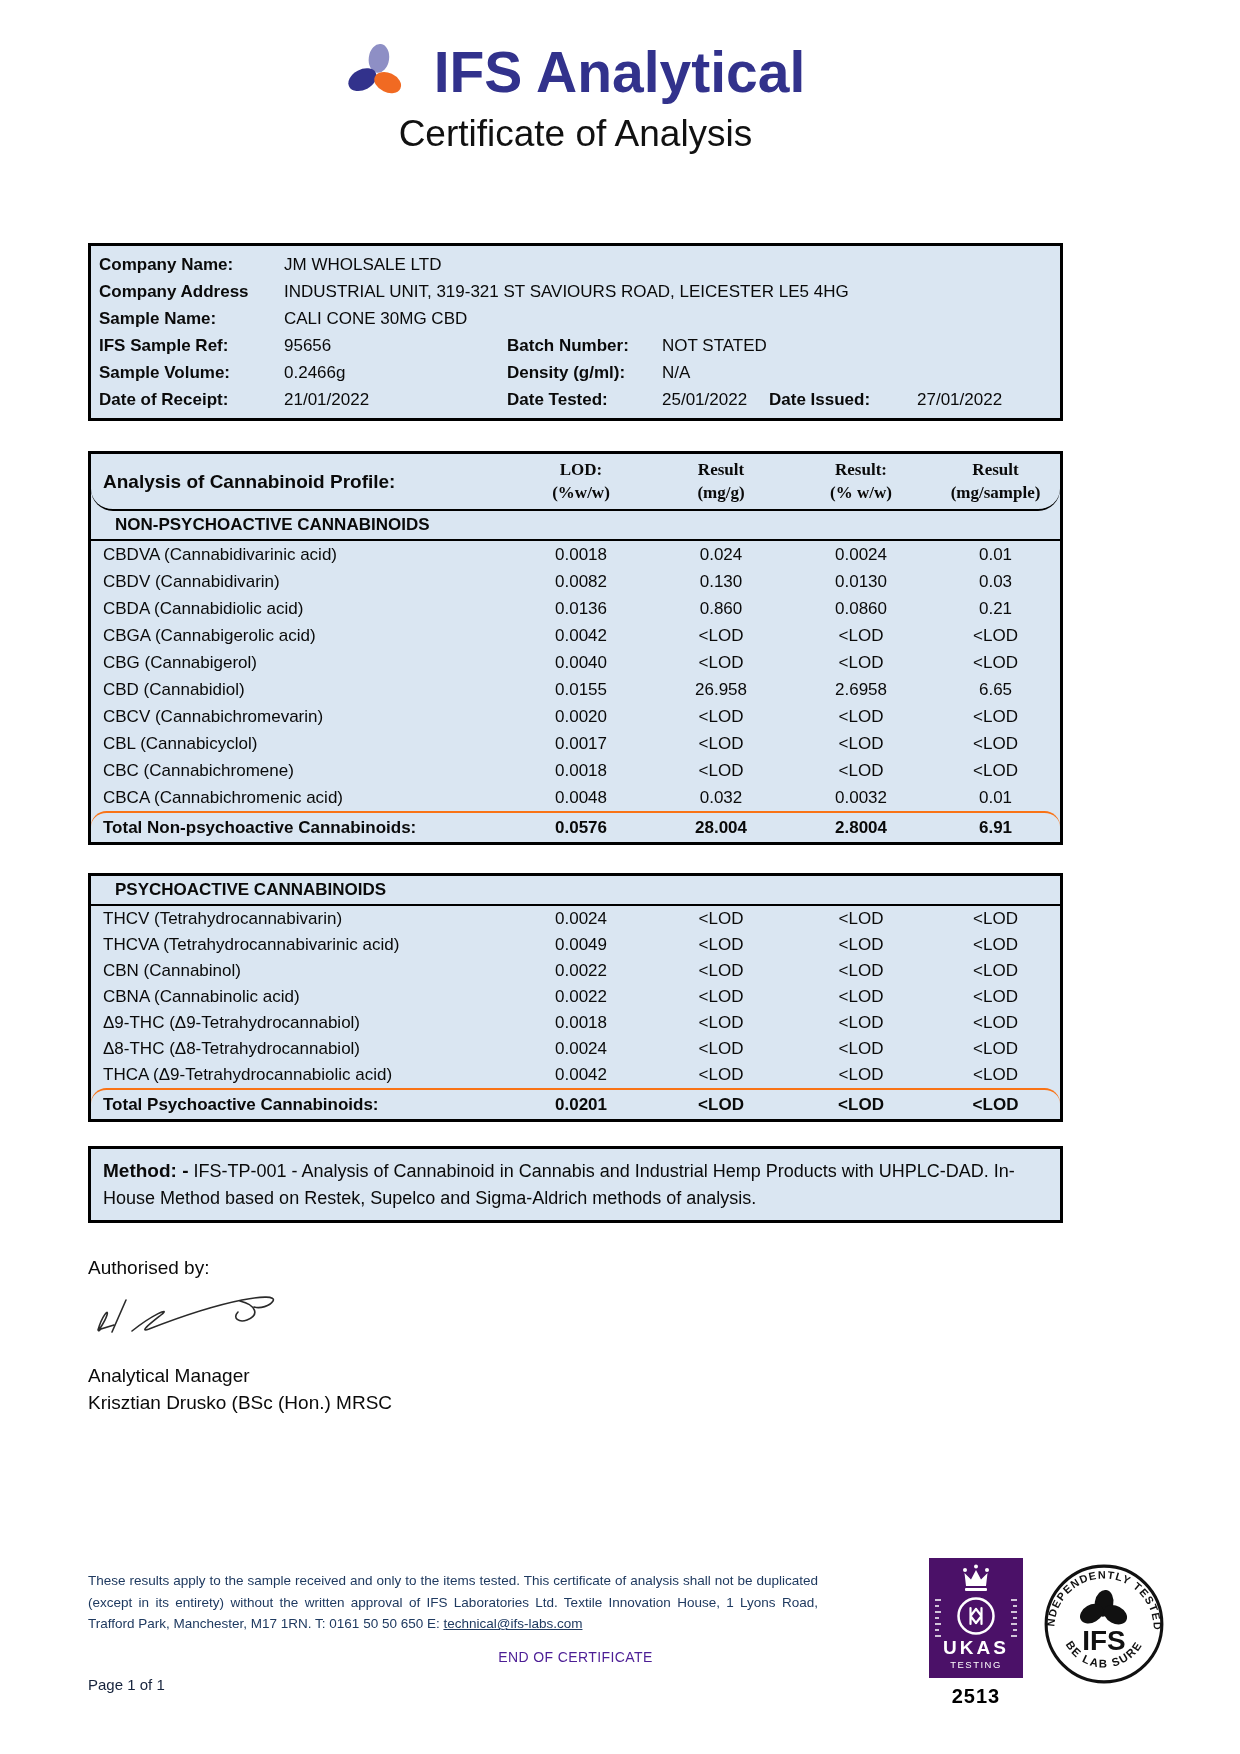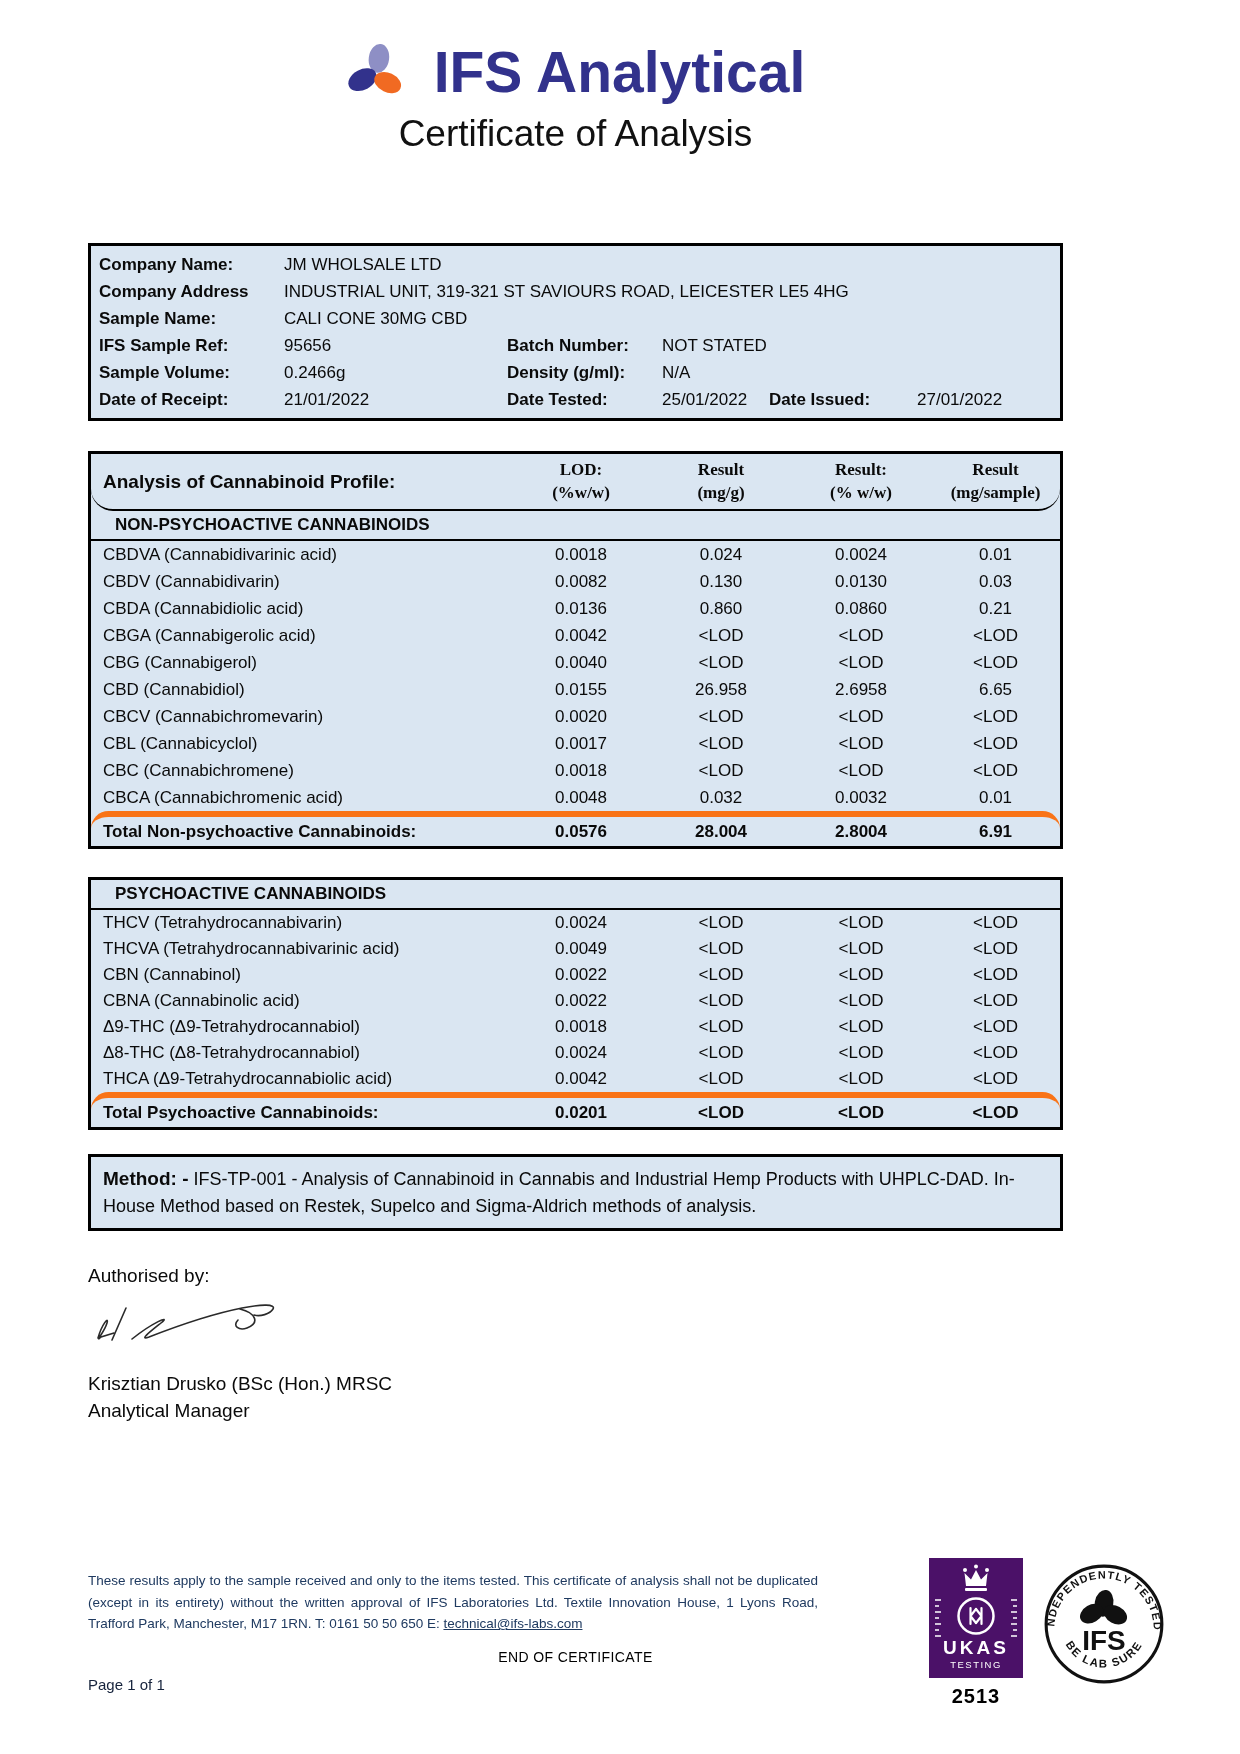--- a/index.html
+++ b/index.html
@@ -26,38 +26,38 @@
   .cgrid { display:grid; grid-template-columns:420px 140px 140px 140px 1fr; align-items:center;border-radius:22px; }
   .ahead { height:55px; border-bottom:2.5px solid #000; }
   .ahead .ttl { font-weight:bold; font-size:19px; padding-left:12px; }
   .col-h { text-align:center; font-weight:bold; font-size:17px; line-height:1.3;font-family:Liberation Serif, serif; }
   .sect { font-weight:bold; font-size:17px; height:28px; display:flex; align-items:center;
           padding-left:24px; border-bottom:2.5px solid #000; }
   .crow { height:27px; font-size:17px; }
   .psy .crow { height:26px; }
   .analyte { padding-left:12px; }
   .num { text-align:center; }
-  .trow { border-top:6px solid #f97316; height:29px; font-weight:bold; font-size:17px; }
+  .trow { border-top:2px solid #f97316; height:29px; font-weight:bold; font-size:17px; }
 
   
   .method-box { margin-top:24px; background:#dae6f2; border:3px solid #000; padding:8px 12px;
                 font-size:18px; line-height:27px; }
   .method-label { font-weight:bold; font-size:19px; }
 
   
   .authorised { margin-top:34px; font-size:19px; }
   .sig-svg { margin:6px 0 0 2px; }
   .sig-name { margin-top:14px; font-size:19px; line-height:1.4; }
 
   
   .disclaimer { position:absolute; top:1570px; left:88px; width:730px; font-size:13.5px;
                 line-height:1.6; color:#1f3a60; text-align:justify; }
   .email { text-decoration:underline; color:#1f3a60; cursor:pointer; }
   .end-text { position:absolute; top:1649px; left:88px; width:975px; text-align:center;
-              font-size:14px; color:#000000; letter-spacing:0.4px; }
+              font-size:14px; color:#4c1d95; letter-spacing:0.4px; }
   .page-num { position:absolute; top:1676px; left:88px; font-size:15px; color:#16233c; }
   .ukas-block { position:absolute; top:1558px; left:926px; width:100px; text-align:center; }
   .ukas-num { font-size:20px; font-weight:bold; color:#000; margin-top:3px; letter-spacing:1px;text-align:center; }
   .seal-block { position:absolute; top:1562px; left:1042px; }
   svg text { font-family:"Liberation Sans", sans-serif; }
 </style>
 </head>
 <body>
 
 <div class="page">
@@ -299,22 +299,22 @@
       <svg width="215" height="60" viewBox="0 0 215 60">
         <g fill="none" stroke="#2a2a2a" stroke-width="1.6" stroke-linecap="round">
           <path d="M8,45 C12,31 19,23 17,30 C14,40 4,50 11,44 L24,40"></path>
           <path d="M36,15 L22,47"></path>
           <path d="M42,46 C62,30 82,21 71,30 C61,38 48,48 59,44 C82,35 122,21 152,15 C172,11 186,11 183,16 C180,21 170,24 164,22"></path>
           <path d="M150,16 C166,20 170,30 157,35 C149,38 142,33 148,27"></path>
         </g>
       </svg>
     </div>
     <div class="sig-name">
+      <div>Analytical Manager</div>
       <div>Krisztian Drusko (BSc (Hon.) MRSC</div>
-      <div>Analytical Manager</div>
     </div>
   </div>
 
   <div class="disclaimer"><span>These results apply to the sample received and only to the items tested. This certificate of analysis shall not be duplicated (except in its entirety) without the written approval of IFS Laboratories Ltd. Textile Innovation House, 1 Lyons Road, Trafford Park, Manchester, M17 1RN. T: 0161 50 50 650 E: </span><span class="email">technical@ifs-labs.com</span></div>
 
   <div class="end-text">END OF CERTIFICATE</div>
   <div class="page-num">Page 1 of 1</div>
 
   <div class="ukas-block">
     <svg width="94" height="120" viewBox="0 0 94 120">

